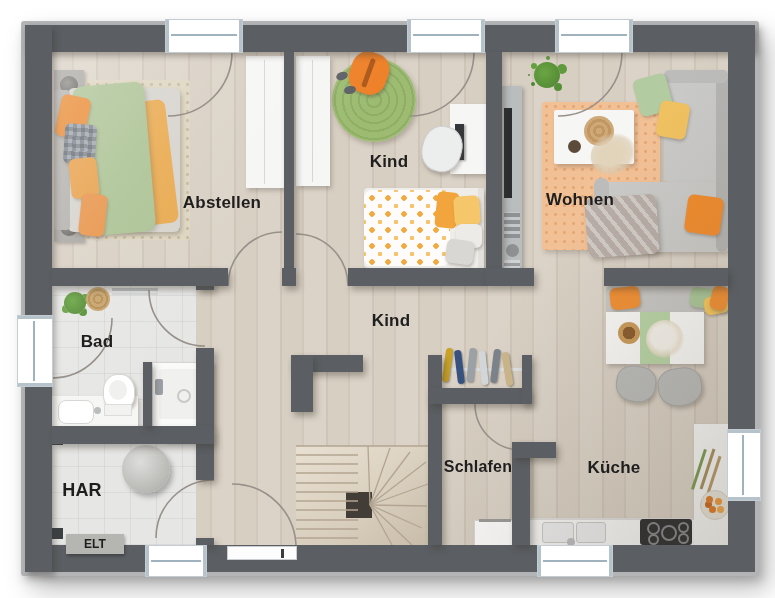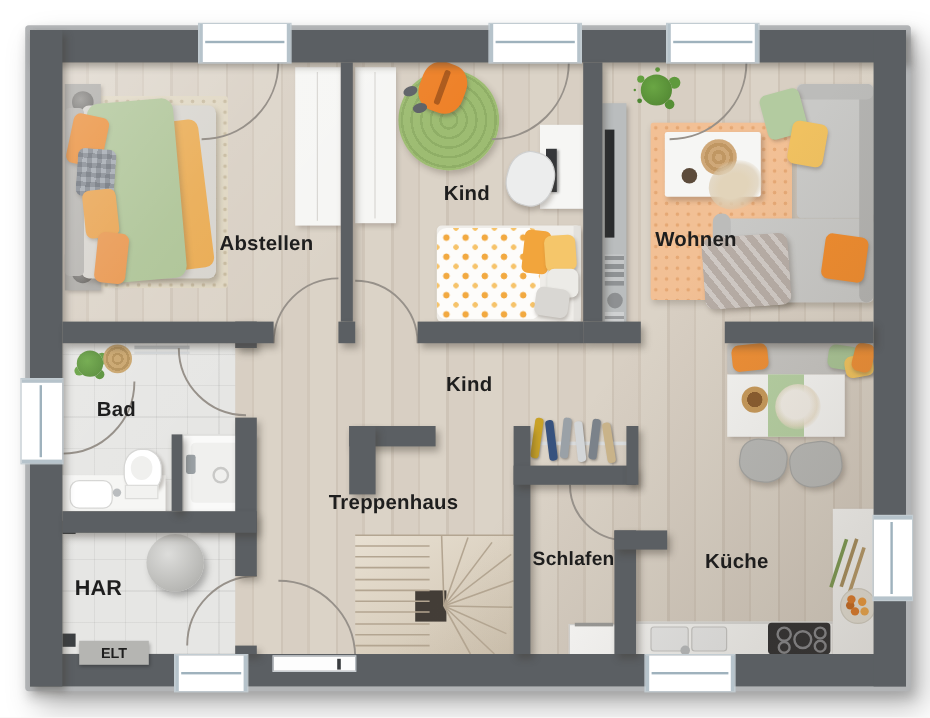--- a/index.html
+++ b/index.html
@@ -276,18 +276,17 @@
 
   <div class="a z-open" style="left:66px;top:534px;width:58px;height:20px;background:#b5b5b2;box-shadow:1px 2px 3px rgba(0,0,0,.3);text-align:center;line-height:20px;font-weight:700;font-size:12px;color:#1e1e1e;">
     <span>ELT</span>
   </div>
 
   <div class="a room-label z-label" style="left:222px;top:203px;">Abstellen</div>
   <div class="a room-label z-label" style="left:389px;top:162px;">Kind</div>
   <div class="a room-label z-label" style="left:580px;top:200px;">Wohnen</div>
   <div class="a room-label z-label" style="left:97px;top:342px;">Bad</div>
   <div class="a room-label z-label" style="left:391px;top:321px;">Kind</div>
-  <div class="a room-label z-label" style="left:328px;top:419px;">Treppenhaus</div>
   <div class="a room-label z-label" style="left:82px;top:490px;font-size:18px;">HAR</div>
   <div class="a room-label z-label" style="left:478px;top:467px;font-size:16px;">Schlafen</div>
   <div class="a room-label z-label" style="left:614px;top:468px;">Küche</div>
 
 </div>
 
 </body></html>

